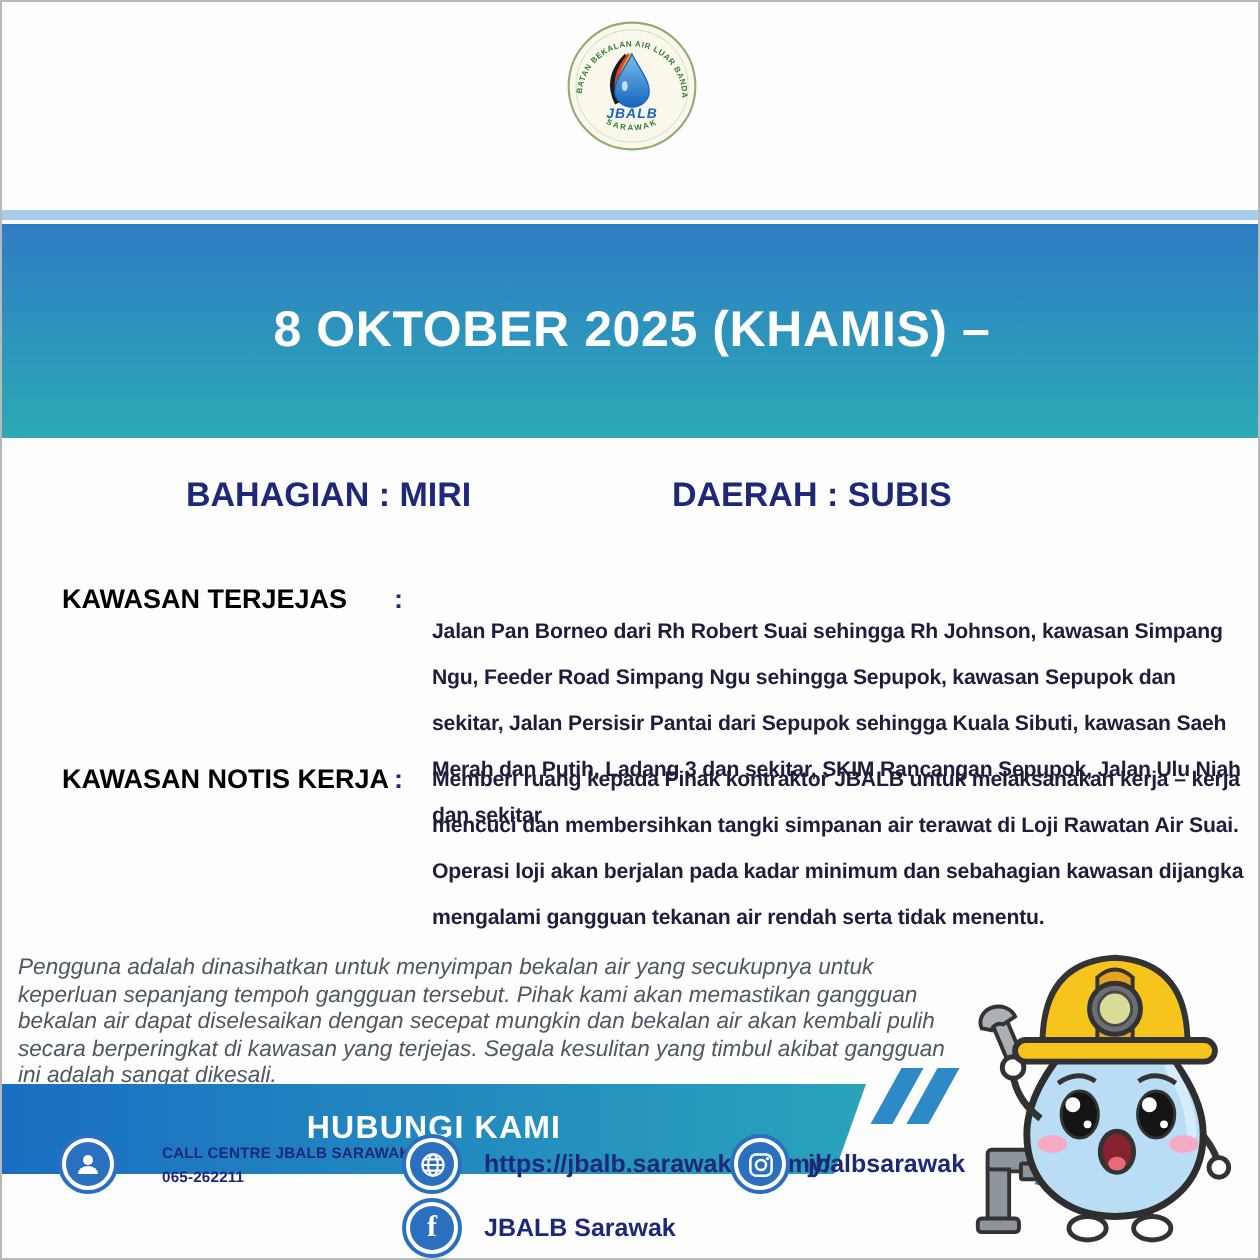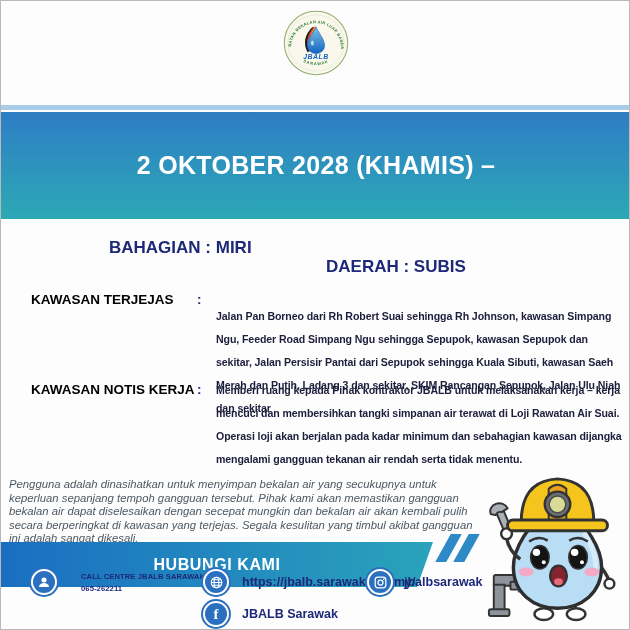--- a/index.html
+++ b/index.html
@@ -15,22 +15,22 @@
   }
   .title-divider { position:absolute; left:0; top:104px; width:630px; height:5px; background:#a9cde9; }
   .date-banner {
     position:absolute; left:0; top:111px; width:630px; height:107px;
     background:linear-gradient(180deg,#2e7dc4 0%, #2ca9b5 100%);
     display:flex; flex-direction:column; align-items:center; justify-content:center;
     color:#ffffff; font-size:25px; font-weight:800; line-height:1.65; letter-spacing:0.3px;
   }
   .region-row { position:absolute; left:0; top:237px; width:630px; height:24px;
     color:#1e2878; font-size:17px; font-weight:800; }
-  .bahagian { position:absolute; left:108px; top:0; }
-  .daerah   { position:absolute; left:325px; top:0;margin-top:19px; }
+  .bahagian { position:absolute; left:92px; top:0; }
+  .daerah   { position:absolute; left:335px; top:0; }
   .detail-label { position:absolute; color:#000000; font-size:13.5px; font-weight:800; }
   .detail-colon { position:absolute; color:#1e2878; font-size:13.5px; font-weight:800; }
   .detail-body {
     position:absolute; left:215px; width:408px; color:#1d1d3c;
     font-size:10.6px; font-weight:bold; line-height:23px; letter-spacing:-0.1px;
   }
   .disclaimer {
     position:absolute; left:8px; top:477px; width:474px;
     color:#4d5862; font-size:11.3px; font-style:italic; line-height:13.5px;
   }
@@ -90,21 +90,21 @@
       </g>
       <path d="M50,26 C45,36 37,45 37,54 a13,12 0 0 0 26,0 C63,45 55,36 50,26 Z" fill="url(#dropG)" stroke="#1565c0" stroke-width="1"></path>
       <ellipse cx="44.5" cy="50" rx="2.2" ry="3.8" fill="#ffffff" opacity="0.7"></ellipse>
       <text x="50" y="74" text-anchor="middle" font-size="10.5" font-style="italic" font-weight="bold" fill="#1565c0" letter-spacing="0.8">JBALB</text>
     </svg>
   </div>
 
   <div class="title-divider"></div>
 
   <div class="date-banner">
-    <div>2 OKTOBER 2028 (KHAMIS) –</div>
+    <div>8 OKTOBER 2025 (KHAMIS) –</div>
   </div>
 
   <div class="region-row">
     <span class="bahagian">BAHAGIAN : MIRI</span>
     <span class="daerah">DAERAH : SUBIS</span>
   </div>
 
   <div class="detail-label" style="left:30px; top:291px;">KAWASAN TERJEJAS</div>
   <div class="detail-colon" style="left:196px; top:291px;">:</div>
   <div class="detail-body" style="top:304px;">Jalan Pan Borneo dari Rh Robert Suai sehingga Rh Johnson, kawasan Simpang Ngu, Feeder Road Simpang Ngu sehingga Sepupok, kawasan Sepupok dan sekitar, Jalan Persisir Pantai dari Sepupok sehingga Kuala Sibuti, kawasan Saeh Merah dan Putih, Ladang 3 dan sekitar, SKIM Rancangan Sepupok, Jalan Ulu Niah dan sekitar</div>

